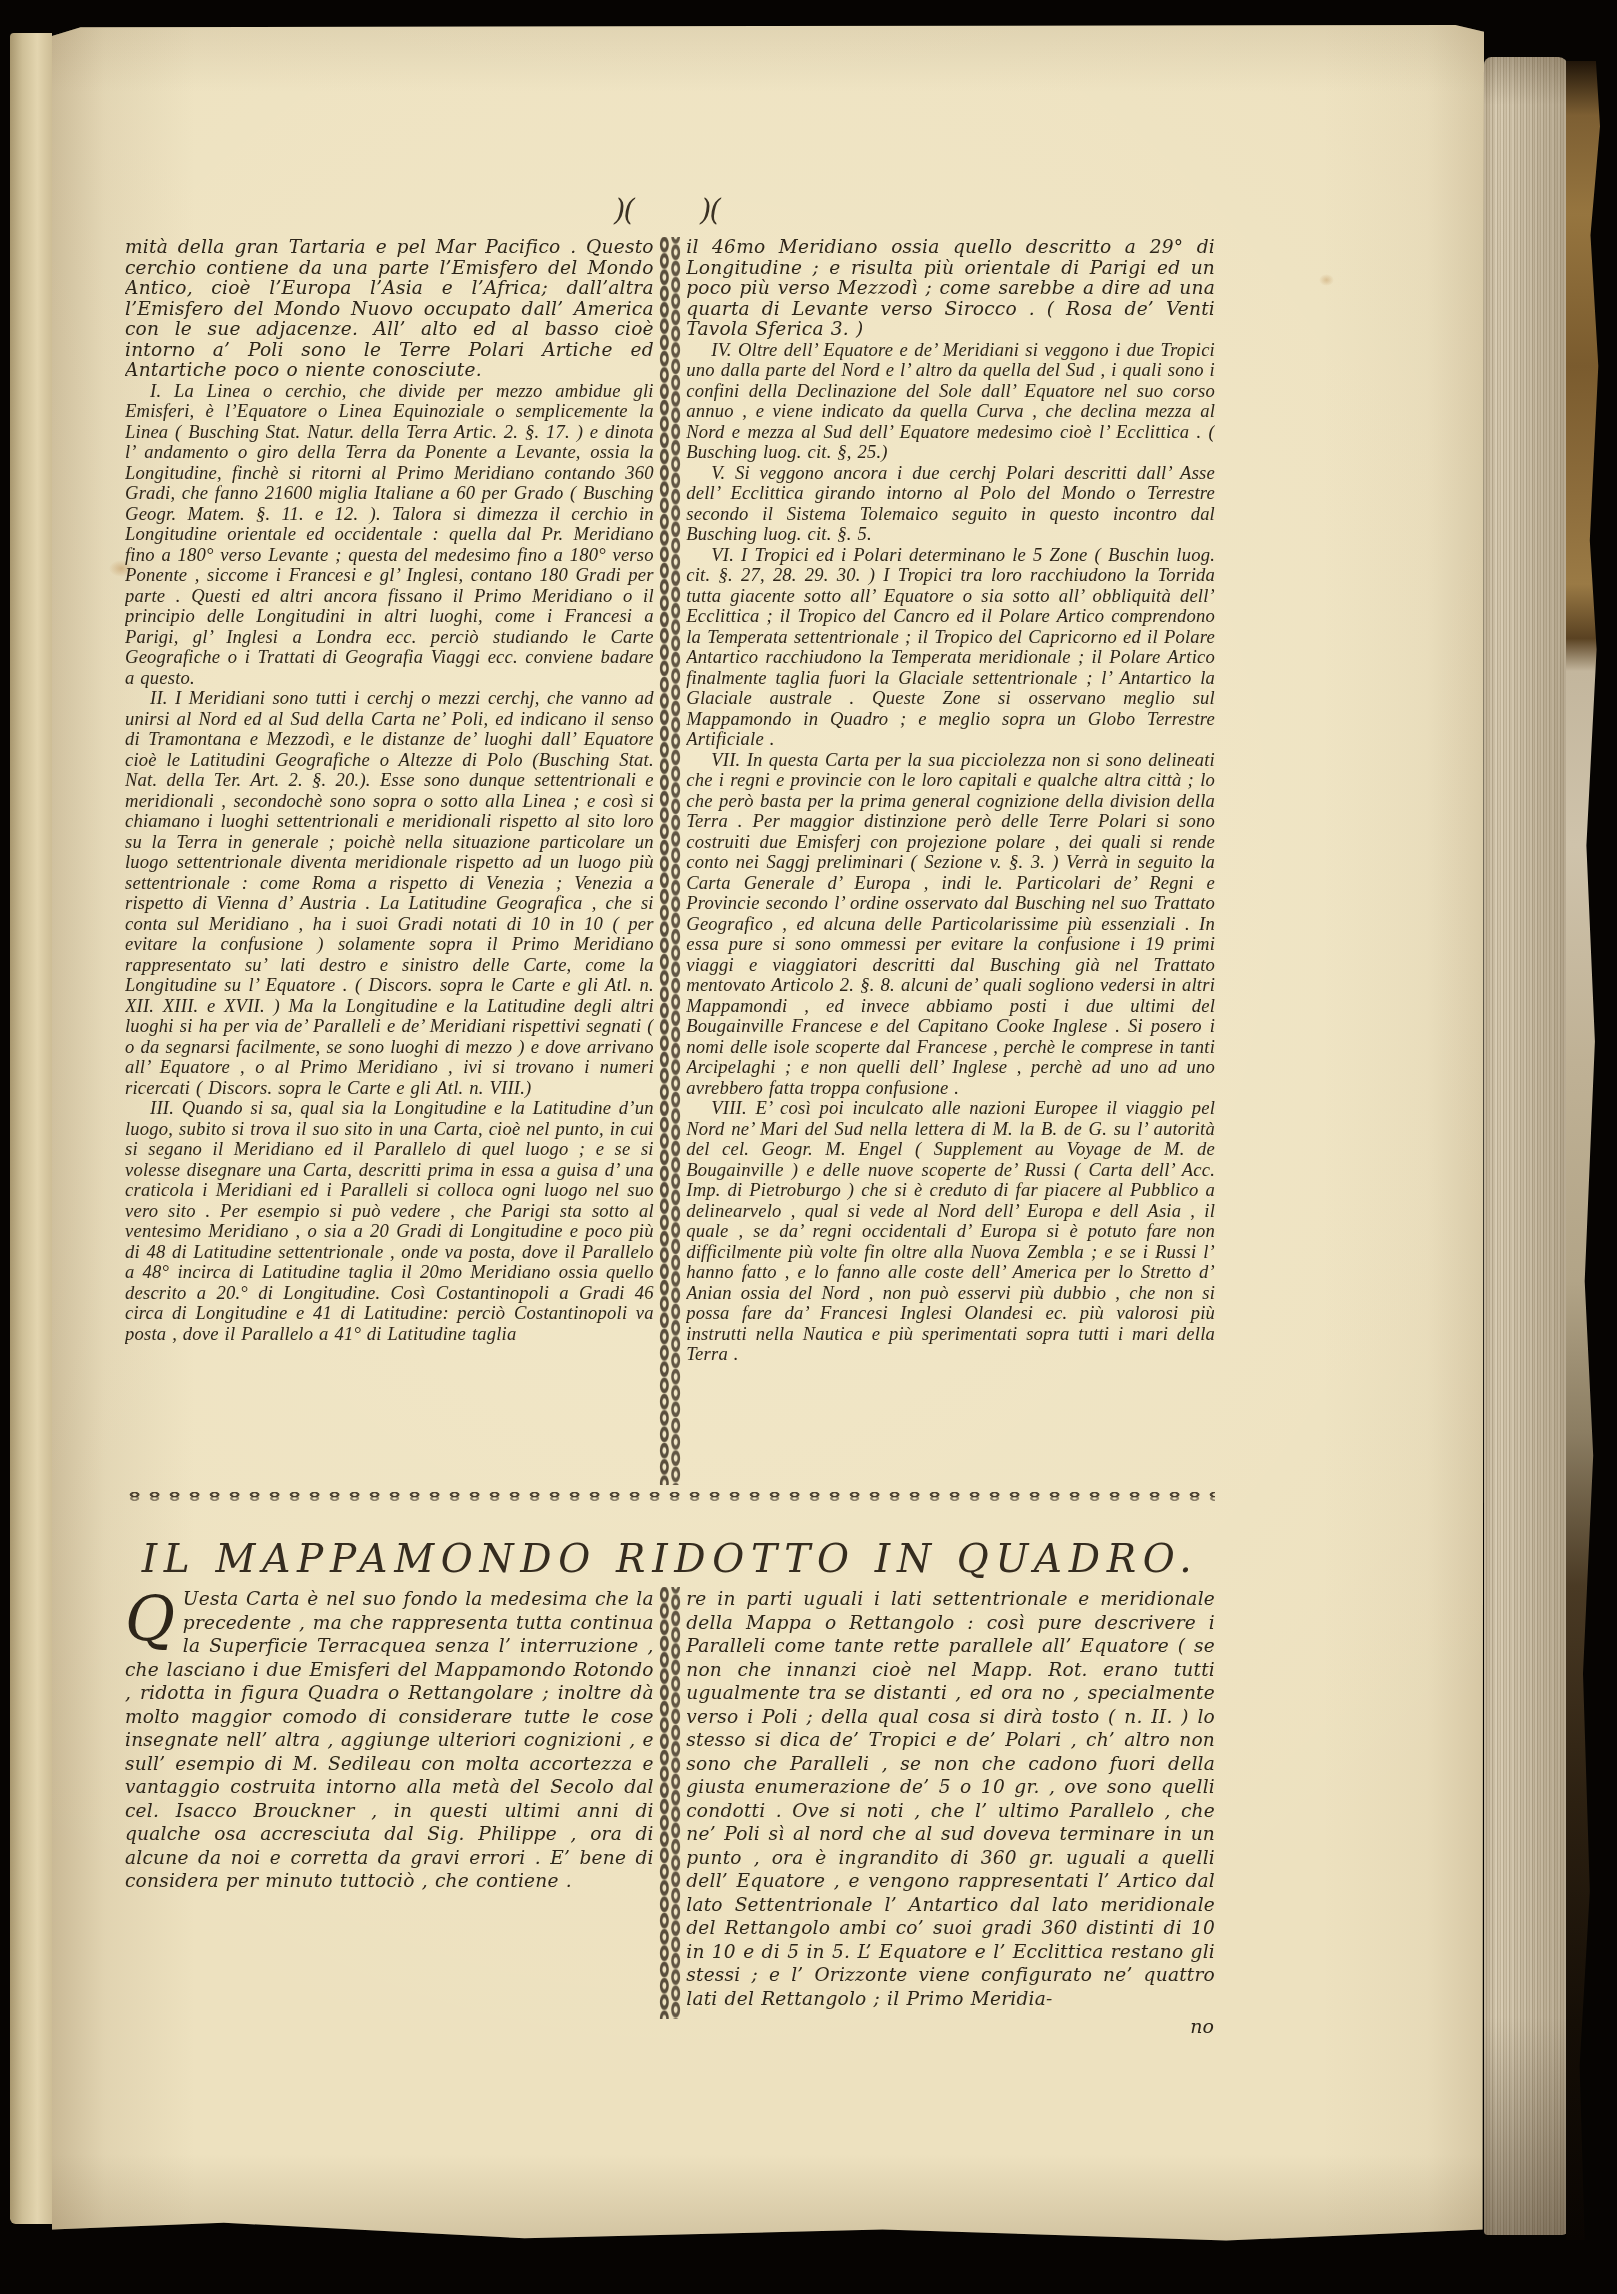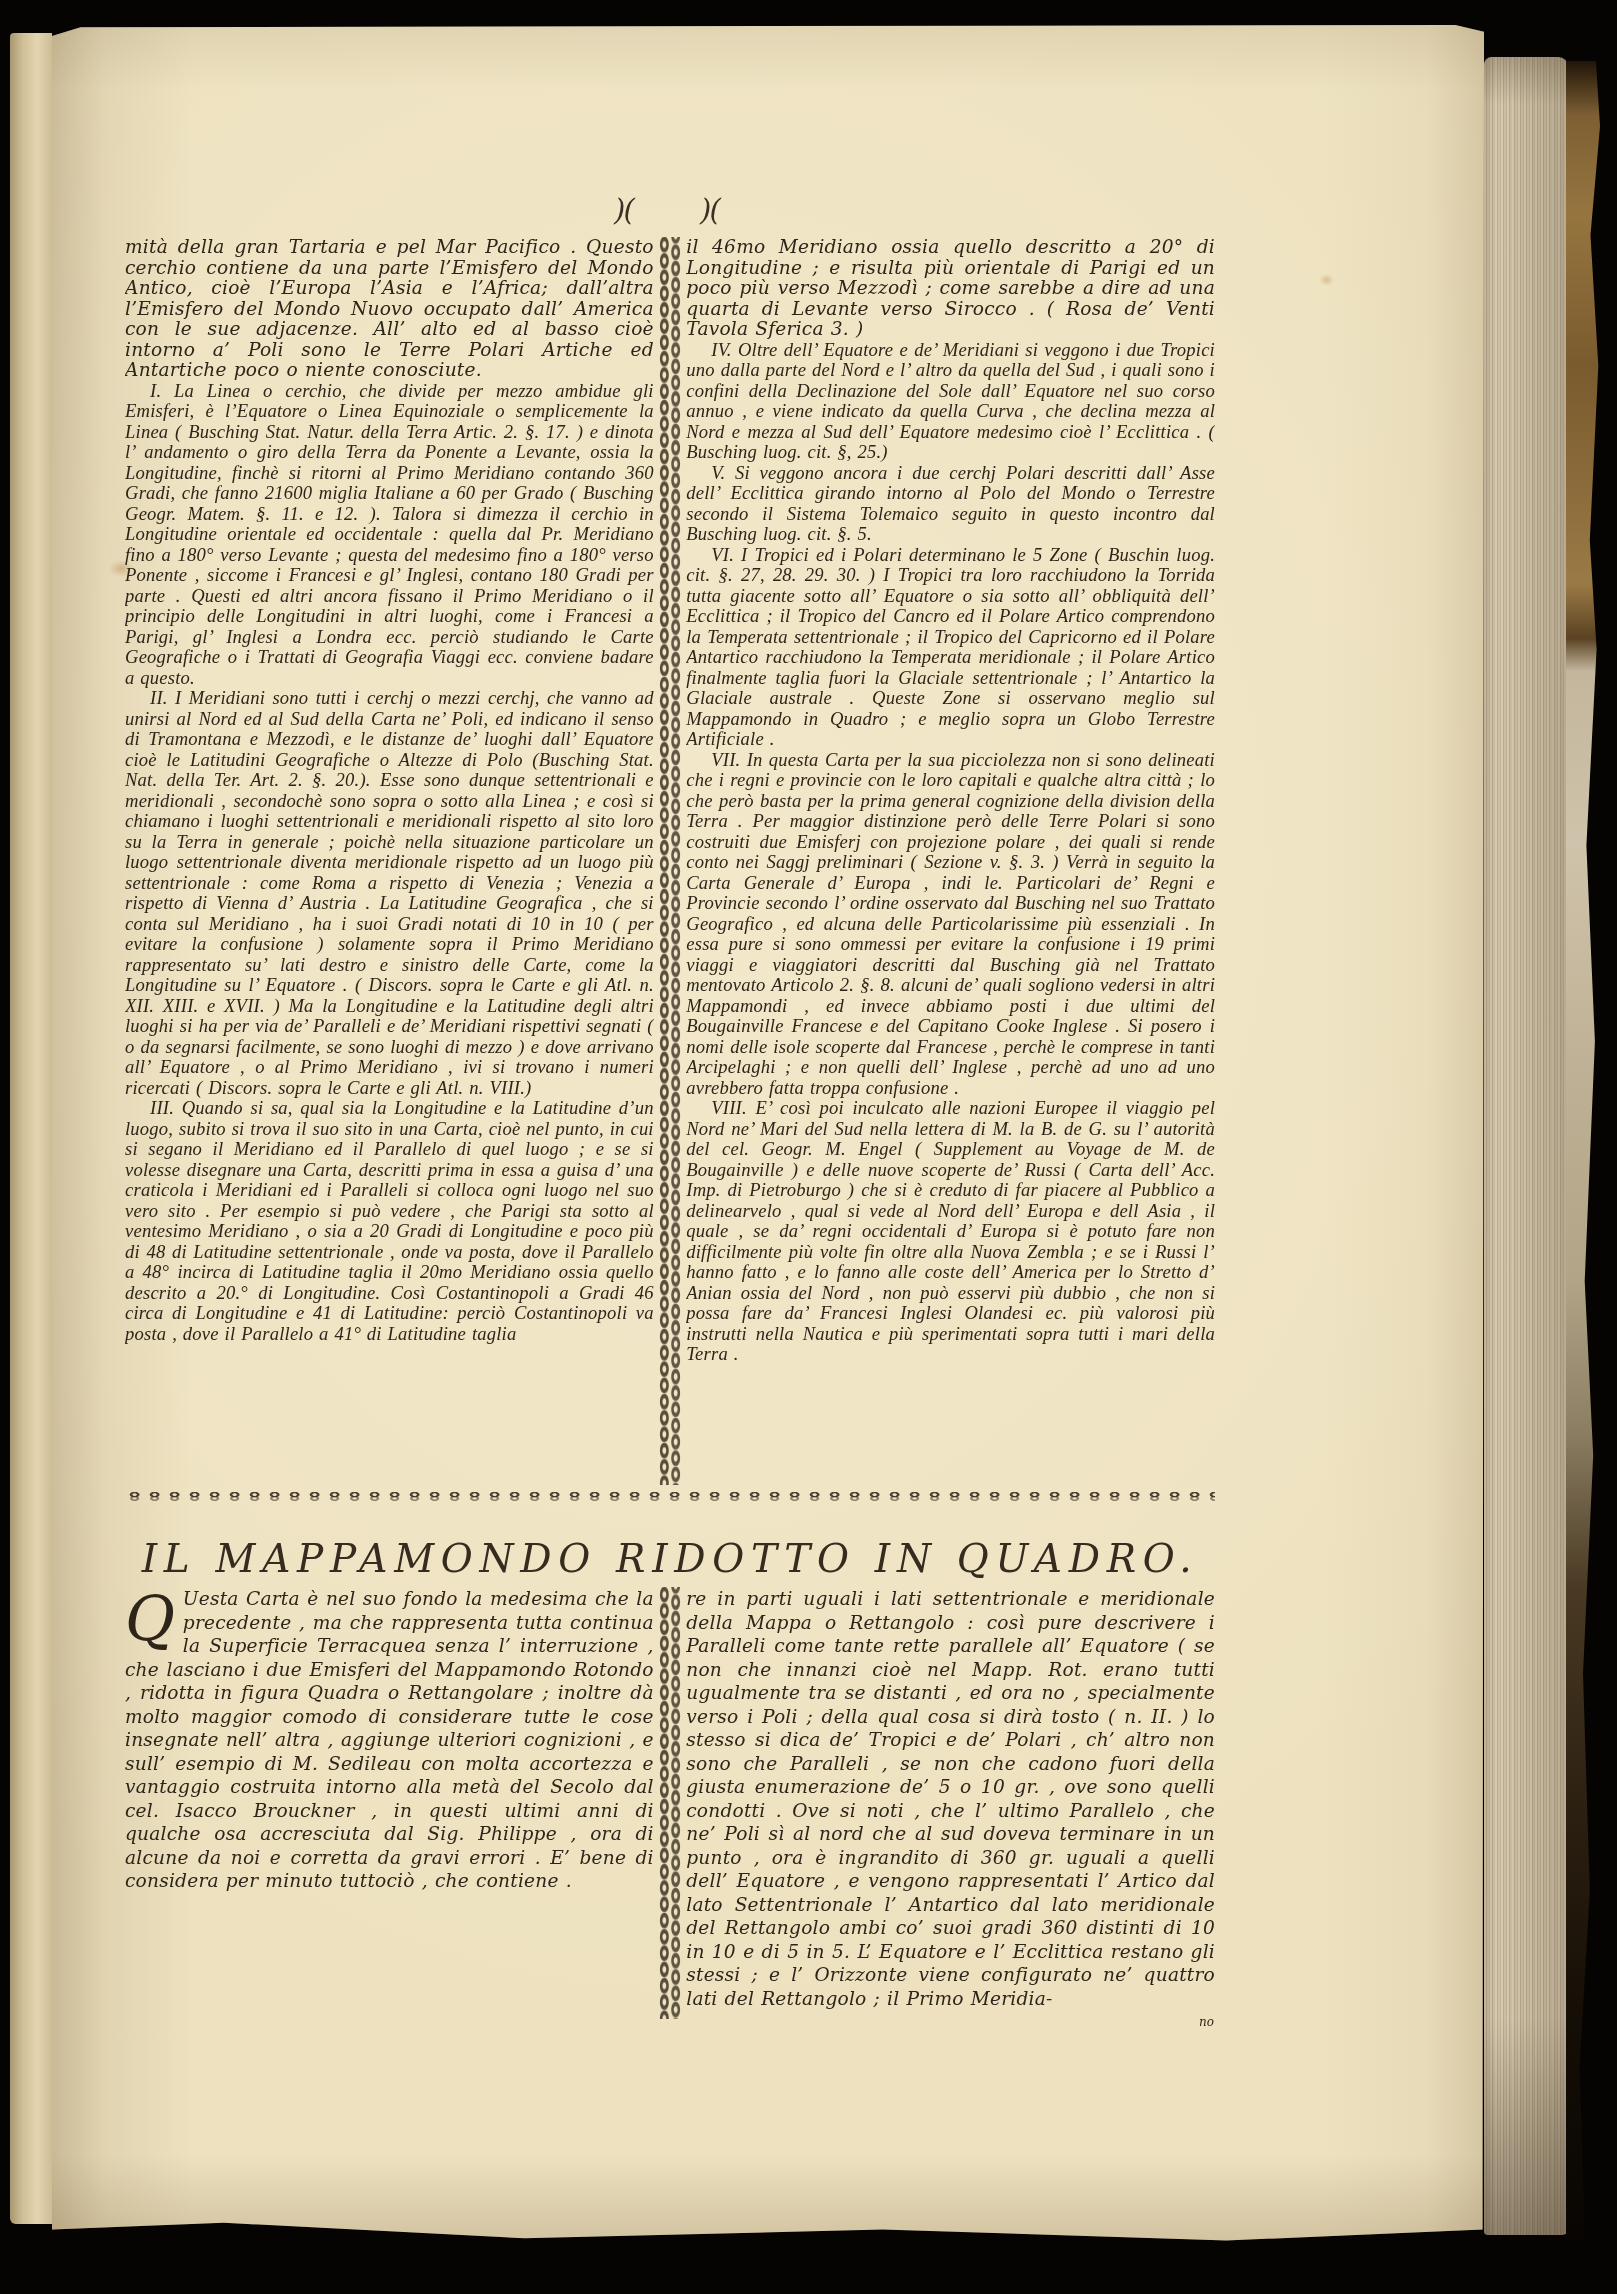--- a/index.html
+++ b/index.html
@@ -53,21 +53,21 @@
   .hchain{position:absolute;left:73px;top:1461px;width:1090px;height:18px;
     background-image:
       radial-gradient(7.6px 4.3px at 9.6px 8.6px, rgba(0,0,0,0) 0 1.7px, rgba(62,51,36,0.9) 2.7px 4.4px, rgba(0,0,0,0) 5.4px),
       radial-gradient(7.6px 4.3px at 9.6px 12.4px, rgba(0,0,0,0) 0 1.5px, rgba(62,51,36,0.55) 2.5px 4px, rgba(0,0,0,0) 5px);
     background-size:20px 18px,20px 18px;background-repeat:repeat-x;}
   .heading{position:absolute;left:73px;top:1485px;width:1090px;text-align:center;
     font-size:39px;font-style:italic;font-weight:400;letter-spacing:6.7px;color:#352c1f;white-space:nowrap;}
   .dropcap{float:left;font-size:61px;line-height:52px;font-style:italic;color:#2d2519;
     padding:5.7px 7.6px 1.9px 0;}
   .catchword{position:absolute;left:956px;top:1990px;width:206px;text-align:right;
-    font-size:12px;font-style:italic;color:#2d2519;}
+    font-size:19px;font-style:italic;color:#2d2519;}
   
   .spot{position:absolute;border-radius:50%;}
   .spot1{left:57px;top:535px;width:25px;height:17px;background:radial-gradient(closest-side,rgba(170,110,40,0.35),rgba(170,110,40,0));}
   .spot2{left:1267px;top:249px;width:15.3px;height:11.5px;background:radial-gradient(closest-side,rgba(170,110,40,0.30),rgba(170,110,40,0));}
 </style>
 </head>
 <body>
 
 <div class="stage">
   <div class="gutter-edge"></div>
@@ -81,21 +81,21 @@
 
     <div class="block upper">
       <div class="col">
         <p>mità della gran Tartaria e pel Mar Pacifico . Questo cerchio contiene da una parte l’Emisfero del Mondo Antico, cioè l’Europa l’Asia e l’Africa; dall’altra l’Emisfero del Mondo Nuovo occupato dall’ America con le sue adjacenze. All’ alto ed al basso cioè intorno a’ Poli sono le Terre Polari Artiche ed Antartiche poco o niente conosciute.</p>
         <p class="indent">I. La Linea o cerchio, che divide per mezzo ambidue gli Emisferi, è l’Equatore o Linea Equinoziale o semplicemente la Linea ( Busching Stat. Natur. della Terra Artic. 2. §. 17. ) e dinota l’ andamento o giro della Terra da Ponente a Levante, ossia la Longitudine, finchè si ritorni al Primo Meridiano contando 360 Gradi, che fanno 21600 miglia Italiane a 60 per Grado ( Busching Geogr. Matem. §. 11. e 12. ). Talora si dimezza il cerchio in Longitudine orientale ed occidentale : quella dal Pr. Meridiano fino a 180° verso Levante ; questa del medesimo fino a 180° verso Ponente , siccome i Francesi e gl’ Inglesi, contano 180 Gradi per parte . Questi ed altri ancora fissano il Primo Meridiano o il principio delle Longitudini in altri luoghi, come i Francesi a Parigi, gl’ Inglesi a Londra ecc. perciò studiando le Carte Geografiche o i Trattati di Geografia Viaggi ecc. conviene badare a questo.</p>
         <p class="indent">II. I Meridiani sono tutti i cerchj o mezzi cerchj, che vanno ad unirsi al Nord ed al Sud della Carta ne’ Poli, ed indicano il senso di Tramontana e Mezzodì, e le distanze de’ luoghi dall’ Equatore cioè le Latitudini Geografiche o Altezze di Polo (Busching Stat. Nat. della Ter. Art. 2. §. 20.). Esse sono dunque settentrionali e meridionali , secondochè sono sopra o sotto alla Linea ; e così si chiamano i luoghi settentrionali e meridionali rispetto al sito loro su la Terra in generale ; poichè nella situazione particolare un luogo settentrionale diventa meridionale rispetto ad un luogo più settentrionale : come Roma a rispetto di Venezia ; Venezia a rispetto di Vienna d’ Austria . La Latitudine Geografica , che si conta sul Meridiano , ha i suoi Gradi notati di 10 in 10 ( per evitare la confusione ) solamente sopra il Primo Meridiano rappresentato su’ lati destro e sinistro delle Carte, come la Longitudine su l’ Equatore . ( Discors. sopra le Carte e gli Atl. n. XII. XIII. e XVII. ) Ma la Longitudine e la Latitudine degli altri luoghi si ha per via de’ Paralleli e de’ Meridiani rispettivi segnati ( o da segnarsi facilmente, se sono luoghi di mezzo ) e dove arrivano all’ Equatore , o al Primo Meridiano , ivi si trovano i numeri ricercati ( Discors. sopra le Carte e gli Atl. n. VIII.)</p>
         <p class="indent">III. Quando si sa, qual sia la Longitudine e la Latitudine d’un luogo, subito si trova il suo sito in una Carta, cioè nel punto, in cui si segano il Meridiano ed il Parallelo di quel luogo ; e se si volesse disegnare una Carta, descritti prima in essa a guisa d’ una craticola i Meridiani ed i Paralleli si colloca ogni luogo nel suo vero sito . Per esempio si può vedere , che Parigi sta sotto al ventesimo Meridiano , o sia a 20 Gradi di Longitudine e poco più di 48 di Latitudine settentrionale , onde va posta, dove il Parallelo a 48° incirca di Latitudine taglia il 20mo Meridiano ossia quello descrito a 20.° di Longitudine. Così Costantinopoli a Gradi 46 circa di Longitudine e 41 di Latitudine: perciò Costantinopoli va posta , dove il Parallelo a 41° di Latitudine taglia</p>
       </div>
       <div class="vchain"></div>
       <div class="col">
-        <p>il 46mo Meridiano ossia quello descritto a 20° di Longitudine ; e risulta più orientale di Parigi ed un poco più verso Mezzodì ; come sarebbe a dire ad una quarta di Levante verso Sirocco . ( Rosa de’ Venti Tavola Sferica 3. )</p>
+        <p>il 46mo Meridiano ossia quello descritto a 29° di Longitudine ; e risulta più orientale di Parigi ed un poco più verso Mezzodì ; come sarebbe a dire ad una quarta di Levante verso Sirocco . ( Rosa de’ Venti Tavola Sferica 3. )</p>
         <p class="indent">IV. Oltre dell’ Equatore e de’ Meridiani si veggono i due Tropici uno dalla parte del Nord e l’ altro da quella del Sud , i quali sono i confini della Declinazione del Sole dall’ Equatore nel suo corso annuo , e viene indicato da quella Curva , che declina mezza al Nord e mezza al Sud dell’ Equatore medesimo cioè l’ Ecclittica . ( Busching luog. cit. §, 25.)</p>
         <p class="indent">V. Si veggono ancora i due cerchj Polari descritti dall’ Asse dell’ Ecclittica girando intorno al Polo del Mondo o Terrestre secondo il Sistema Tolemaico seguito in questo incontro dal Busching luog. cit. §. 5.</p>
         <p class="indent">VI. I Tropici ed i Polari determinano le 5 Zone ( Buschin luog. cit. §. 27, 28. 29. 30. ) I Tropici tra loro racchiudono la Torrida tutta giacente sotto all’ Equatore o sia sotto all’ obbliquità dell’ Ecclittica ; il Tropico del Cancro ed il Polare Artico comprendono la Temperata settentrionale ; il Tropico del Capricorno ed il Polare Antartico racchiudono la Temperata meridionale ; il Polare Artico finalmente taglia fuori la Glaciale settentrionale ; l’ Antartico la Glaciale australe . Queste Zone si osservano meglio sul Mappamondo in Quadro ; e meglio sopra un Globo Terrestre Artificiale .</p>
         <p class="indent">VII. In questa Carta per la sua picciolezza non si sono delineati che i regni e provincie con le loro capitali e qualche altra città ; lo che però basta per la prima general cognizione della division della Terra . Per maggior distinzione però delle Terre Polari si sono costruiti due Emisferj con projezione polare , dei quali si rende conto nei Saggj preliminari ( Sezione v. §. 3. ) Verrà in seguito la Carta Generale d’ Europa , indi le. Particolari de’ Regni e Provincie secondo l’ ordine osservato dal Busching nel suo Trattato Geografico , ed alcuna delle Particolarissime più essenziali . In essa pure si sono ommessi per evitare la confusione i 19 primi viaggi e viaggiatori descritti dal Busching già nel Trattato mentovato Articolo 2. §. 8. alcuni de’ quali sogliono vedersi in altri Mappamondi , ed invece abbiamo posti i due ultimi del Bougainville Francese e del Capitano Cooke Inglese . Si posero i nomi delle isole scoperte dal Francese , perchè le comprese in tanti Arcipelaghi ; e non quelli dell’ Inglese , perchè ad uno ad uno avrebbero fatta troppa confusione .</p>
         <p class="indent">VIII. E’ così poi inculcato alle nazioni Europee il viaggio pel Nord ne’ Mari del Sud nella lettera di M. la B. de G. su l’ autorità del cel. Geogr. M. Engel ( Supplement au Voyage de M. de Bougainville ) e delle nuove scoperte de’ Russi ( Carta dell’ Acc. Imp. di Pietroburgo ) che si è creduto di far piacere al Pubblico a delinearvelo , qual si vede al Nord dell’ Europa e dell Asia , il quale , se da’ regni occidentali d’ Europa si è potuto fare non difficilmente più volte fin oltre alla Nuova Zembla ; e se i Russi l’ hanno fatto , e lo fanno alle coste dell’ America per lo Stretto d’ Anian ossia del Nord , non può esservi più dubbio , che non si possa fare da’ Francesi Inglesi Olandesi ec. più valorosi più instrutti nella Nautica e più sperimentati sopra tutti i mari della Terra .</p>
       </div>
     </div>
 
     <div class="hchain"></div>
 

